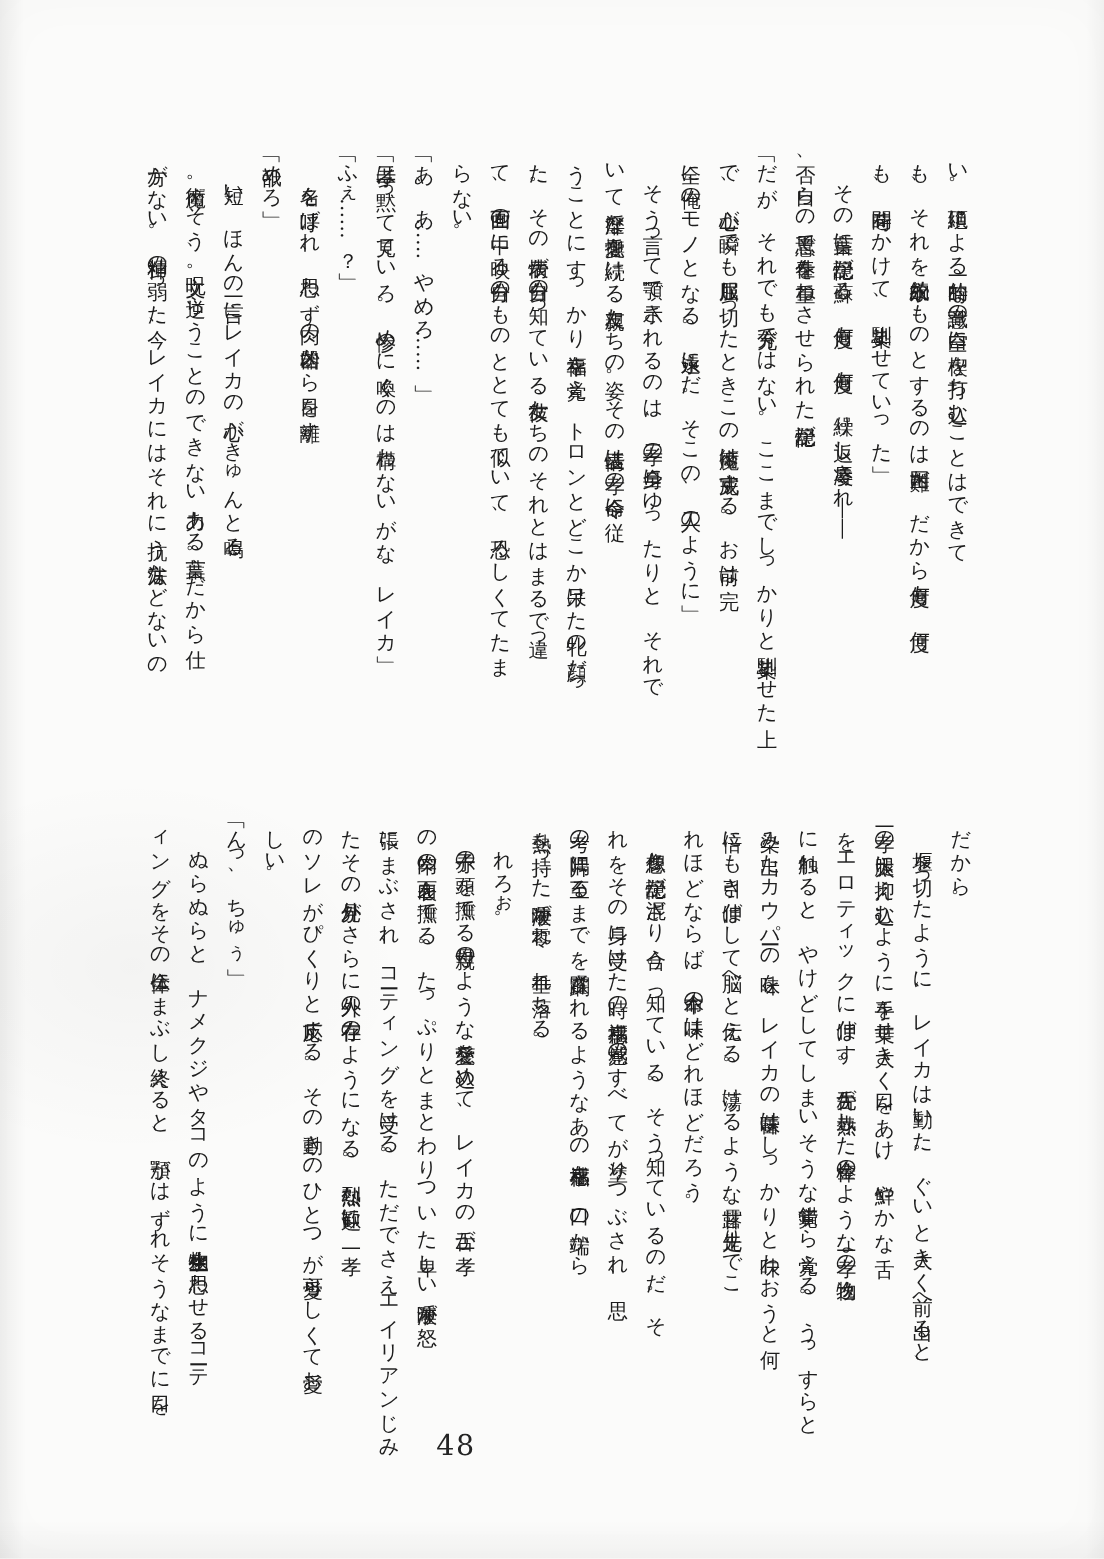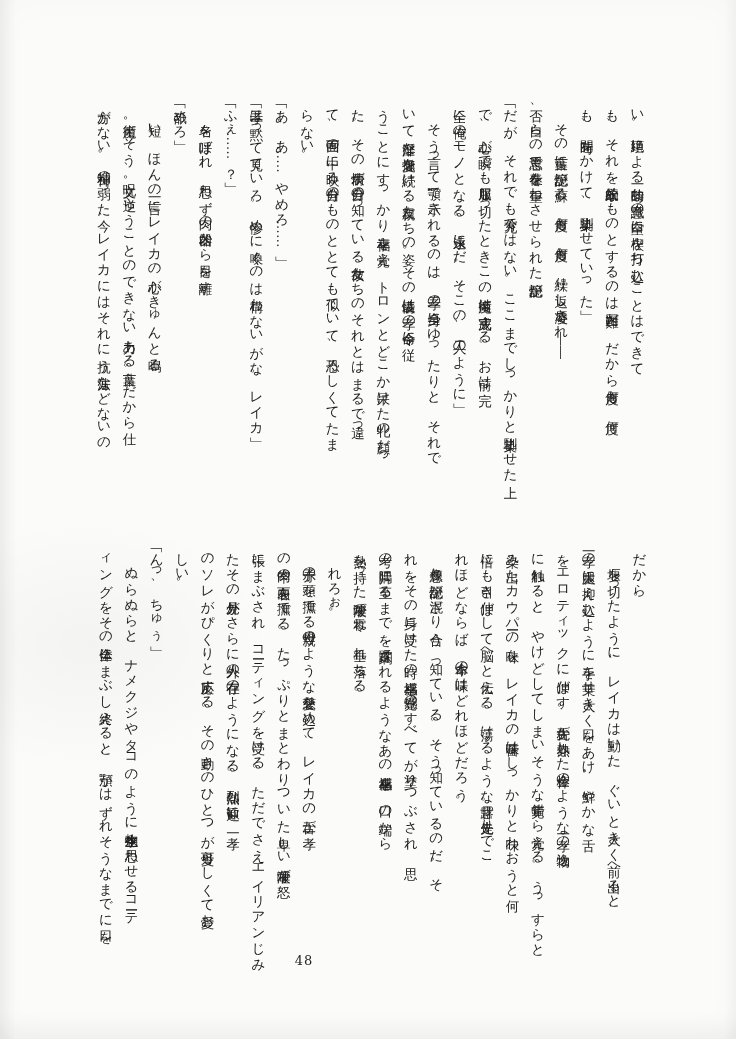--- a/index.html
+++ b/index.html
@@ -51,21 +51,21 @@
     right: 84px;
     width: 566px;
     height: 412px;
   }
   .page-number {
     position: absolute;
     top: 953px;
     left: 0;
     width: 608px;
     text-align: center;
-    font-size: 13px;
+    font-size: 19px;
     color: #242424;
     letter-spacing: 1px;
   }
 </style>
 </head>
 <body>
 
 <div class="page">
 
   <div class="vblock top-block">

